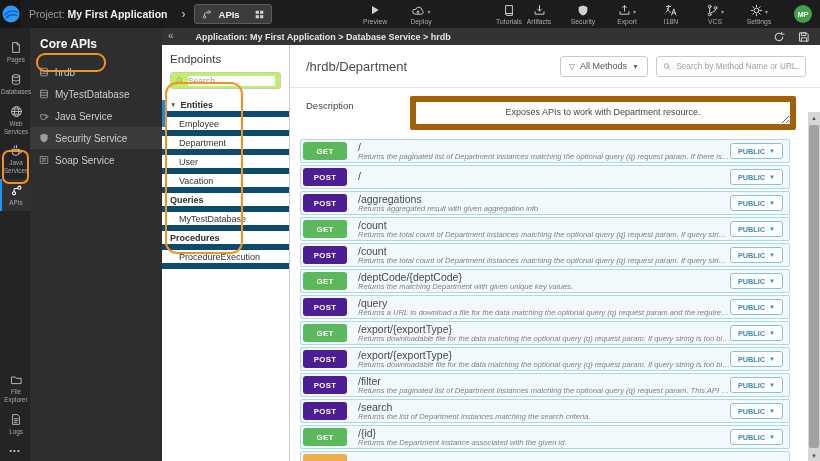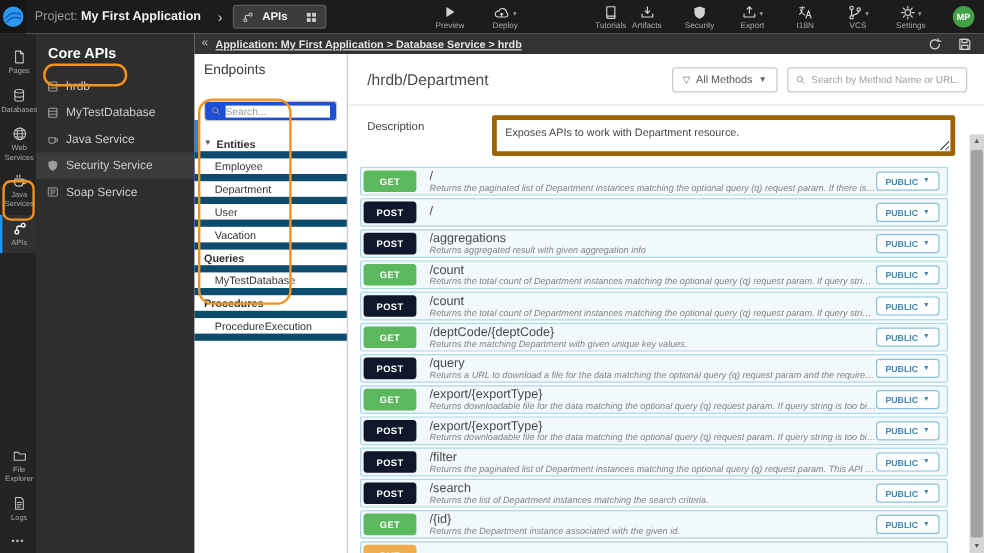--- a/index.html
+++ b/index.html
@@ -40,28 +40,28 @@
   
   .coreapis { position:absolute; left:30px; top:28px; width:132px; height:433px; background:#2e2e2e; z-index:3; }
   .ca-title { color:#fff; font-size:12px; font-weight:bold; padding:9px 10px 10px 10px; }
   .ca-item { display:flex; align-items:center; height:22px; padding-left:9px; color:#cdcdcd; font-size:10px; cursor:pointer; gap:6px; }
   .ca-item svg { color:#9e9e9e; flex:none; }
   .ca-item.hl { background:#3b3b3b; }
 
   
   .crumbbar { position:absolute; left:162px; top:28px; width:658px; height:17px; background:#333; display:flex; align-items:center; z-index:3; }
   .collapse { color:#bdbdbd; font-size:10px; padding:0 6px 2px 6px; cursor:pointer; }
-  .crumbtext { color:#e4e4e4; font-size:9px; font-weight:bold; margin-left:0; white-space:nowrap;text-decoration:underline; }
+  .crumbtext { color:#e4e4e4; font-size:9px; font-weight:bold; margin-left:16px; white-space:nowrap; }
   .crumb-actions { margin-left:auto; display:flex; gap:13px; margin-right:10px; color:#d6d6d6; }
   .crumb-actions span { cursor:pointer; display:flex; }
 
   
   .endpoints { position:absolute; left:162px; top:45px; width:128px; height:416px; background:#fff; border-right:1px solid #ccc; z-index:2; }
   .ep-title { font-size:11.5px; color:#3a3a3a; padding:8px 8px 7px 8px; }
-  .ep-search { display:flex; align-items:center; margin:12px 8px; height:17px; border:1px solid #c9c9c9; border-radius:3px; padding:0 5px; color:#9a9a9a; gap:4px; background:#1d4ed8; }
+  .ep-search { display:flex; align-items:center; margin:0 8px; height:17px; border:1px solid #c9c9c9; border-radius:3px; padding:0 5px; color:#9a9a9a; gap:4px; background:#bef264; }
   .ep-search input { border:none; outline:none; width:100%; font-size:8.5px; color:#555; font-family:inherit; }
   .ep-search input::placeholder { color:#9a9a9a; }
   .ep-tree { margin-top:9px; }
   .ep-row { height:19px; display:flex; align-items:center; font-size:9px; color:#333; border-bottom:6px solid #0c4a6e; cursor:pointer; }
   .ep-row.hdr { padding-left:8px; color:#2f2f2f; font-weight:bold; }
   .ep-row.hdr .tri { font-size:6.5px; margin-right:4px; color:#555; }
   .ep-row.leaf { padding-left:17px; }
   .ep-bluebar { position:absolute; left:0; top:55px; width:3px; height:27px; background:#1e88e5; }
 
   
@@ -69,27 +69,27 @@
   .m-head { height:43px; display:flex; align-items:center; padding:0 14px 0 16px; border-bottom:1px solid #e3e3e3; }
   .m-title { font-size:13px; color:#4a4a4a; flex:1; }
   .filter-dd { display:flex; align-items:center; gap:5px; height:21px; border:1px solid #c9c9c9; border-radius:3px; padding:0 8px; font-size:9px; color:#555; cursor:pointer; background:#fff; white-space:nowrap; }
   .filter-dd .funnel { font-size:8px; color:#777; }
   .filter-dd .dcaret { font-size:7px; color:#666; }
   .m-search { display:flex; align-items:center; gap:5px; width:150px; height:21px; border:1px solid #c9c9c9; border-radius:3px; padding:0 6px; margin-left:8px; color:#999; background:#fff; }
   .m-search input { border:none; outline:none; width:100%; font-size:8.3px; color:#555; font-family:inherit; }
   .m-search input::placeholder { color:#9e9e9e; }
   .m-desc { display:flex; padding:8px 24px 6px 16px; align-items:flex-start; }
   .m-desc label { width:104px; font-size:9.5px; color:#3f3f3f; padding-top:4px; flex:none; }
-  .m-desc textarea { flex:1; height:34px; border:4px solid #a16207; border-radius:2px; font-size:9px; color:#444; padding:5px 7px; resize:vertical; font-family:inherit; outline:none; }
+  .m-desc textarea { flex:1; height:34px; border:6px solid #a16207; border-radius:2px; font-size:9px; color:#444; padding:5px 7px; resize:vertical; font-family:inherit; outline:none;text-align:center; }
 
   .api-list { position:absolute; left:10px; right:30px; top:94px; bottom:0; overflow:hidden; }
   .api-row { display:flex; align-items:center; height:24px; margin-bottom:2px; background:#f1f9fd; border:1px solid #abd8ea; border-radius:2px; padding:2px; }
   .badge { width:44px; align-self:stretch; border-radius:3px; color:#fff; font-size:7.8px; font-weight:bold; display:flex; align-items:center; justify-content:center; letter-spacing:.3px; flex:none; }
   .badge.GET { background:#5cb85c; }
-  .badge.POST { background:#0f172a; }
+  .badge.POST { background:#4c1d95; }
   .badge.PUT { background:#f0ad4e; }
   .rtxt { flex:1; margin-left:11px; overflow:hidden; white-space:nowrap; line-height:1.05; }
   .rpath { display:block; font-size:10.5px; color:#484848; }
   .rdesc { display:block; font-size:7.6px; font-style:italic; color:#828282; overflow:hidden; text-overflow:ellipsis; }
   .pubbtn { flex:none; display:flex; align-items:center; gap:4px; height:16px; border:1px solid #8cc0da; border-radius:3px; background:#fdfeff; color:#4288b2; font-size:7.3px; font-weight:bold; padding:0 7px; margin-right:4px; cursor:pointer; }
   .pubbtn .pcaret { font-size:6px; }
 
   
   .vscroll { position:absolute; right:0; top:67px; width:12px; bottom:0; background:#d6d6d6; z-index:2; }
   .vs-up,.vs-down { position:absolute; left:0; width:12px; height:11px; display:flex; align-items:center; justify-content:center; font-size:6px; color:#555; }

